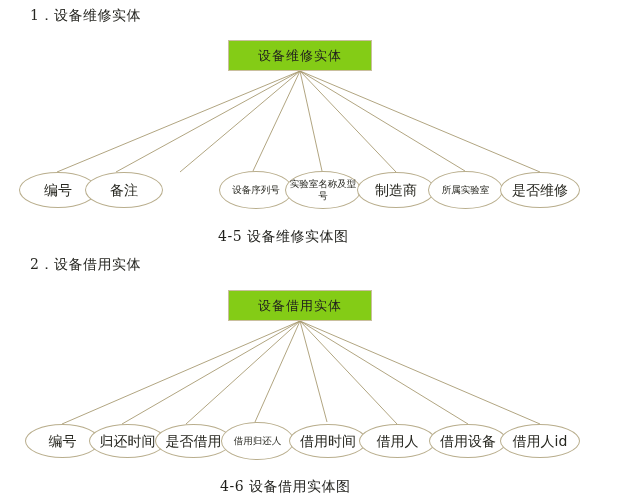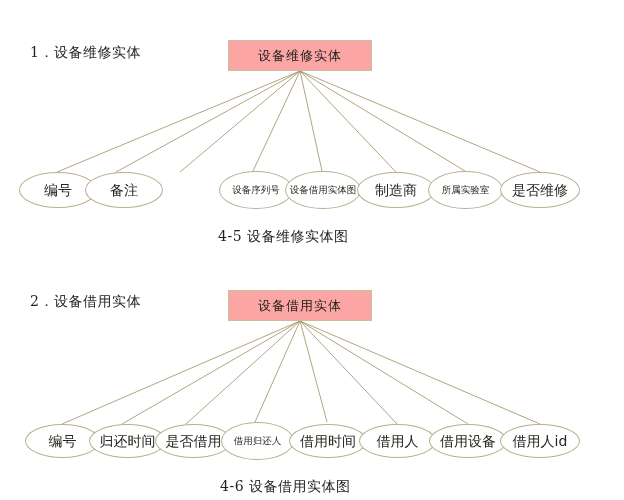--- a/index.html
+++ b/index.html
@@ -16,21 +16,20 @@
     overflow: hidden;
   }
 
   .section-heading {
     position: absolute;
     font-size: 14px;
     letter-spacing: 0.5px;
     color: #262621;
     white-space: nowrap;
     font-family: "DejaVu Serif", "Liberation Serif", serif;
-    margin-top: 37px;
   }
 
   .caption {
     position: absolute;
     font-size: 14px;
     color: #1f1f1b;
     white-space: nowrap;
     font-family: "DejaVu Serif", "Liberation Serif", serif;
     letter-spacing: 0.5px;
   }
@@ -46,21 +45,21 @@
     left: 0;
     top: 0;
     width: 624px;
     overflow: visible;
   }
 
   .entity-box {
     position: absolute;
     box-sizing: border-box;
     border: 1px solid #c9bf9e;
-    background: #fca5a5;
+    background: #84cc16;
     display: flex;
     align-items: center;
     justify-content: center;
     font-family: "DejaVu Serif", "Liberation Serif", serif;
     font-size: 13px;
     color: #22221d;
     letter-spacing: 1px;
     z-index: 3;
   }
 
@@ -104,21 +103,21 @@
       <line x1="300" y1="71" x2="465" y2="171"></line>
       <line x1="300" y1="71" x2="540" y2="172"></line>
     </g>
   </svg>
 
   <div class="entity-box" style="left:228px; top:40px; width:144px; height:31px;">设备维修实体</div>
 
   <div class="attr-ellipse" style="left:19px;  top:172px; width:78px; height:36px;">编号</div>
   <div class="attr-ellipse" style="left:85px;  top:172px; width:78px; height:36px;">备注</div>
   <div class="attr-ellipse two-line" style="left:219px; top:171px; width:74px; height:38px;">设备序列号</div>
-  <div class="attr-ellipse two-line" style="left:285px; top:171px; width:76px; height:38px;">设备借用实体图</div>
+  <div class="attr-ellipse two-line" style="left:285px; top:171px; width:76px; height:38px;">实验室名称及型号</div>
   <div class="attr-ellipse" style="left:357px; top:172px; width:78px; height:36px;">制造商</div>
   <div class="attr-ellipse two-line" style="left:428px; top:171px; width:75px; height:38px;">所属实验室</div>
   <div class="attr-ellipse" style="left:500px; top:172px; width:80px; height:36px;">是否维修</div>
 </div>
 
 <div class="caption" style="left:218px; top:228px;text-align:right;">4-5 设备维修实体图</div>
 
 <div class="section-heading" style="left:30px; top:256px;">2．设备借用实体</div>
 
 <div class="diagram" style="top:250px; height:230px;padding-left:23px;">

